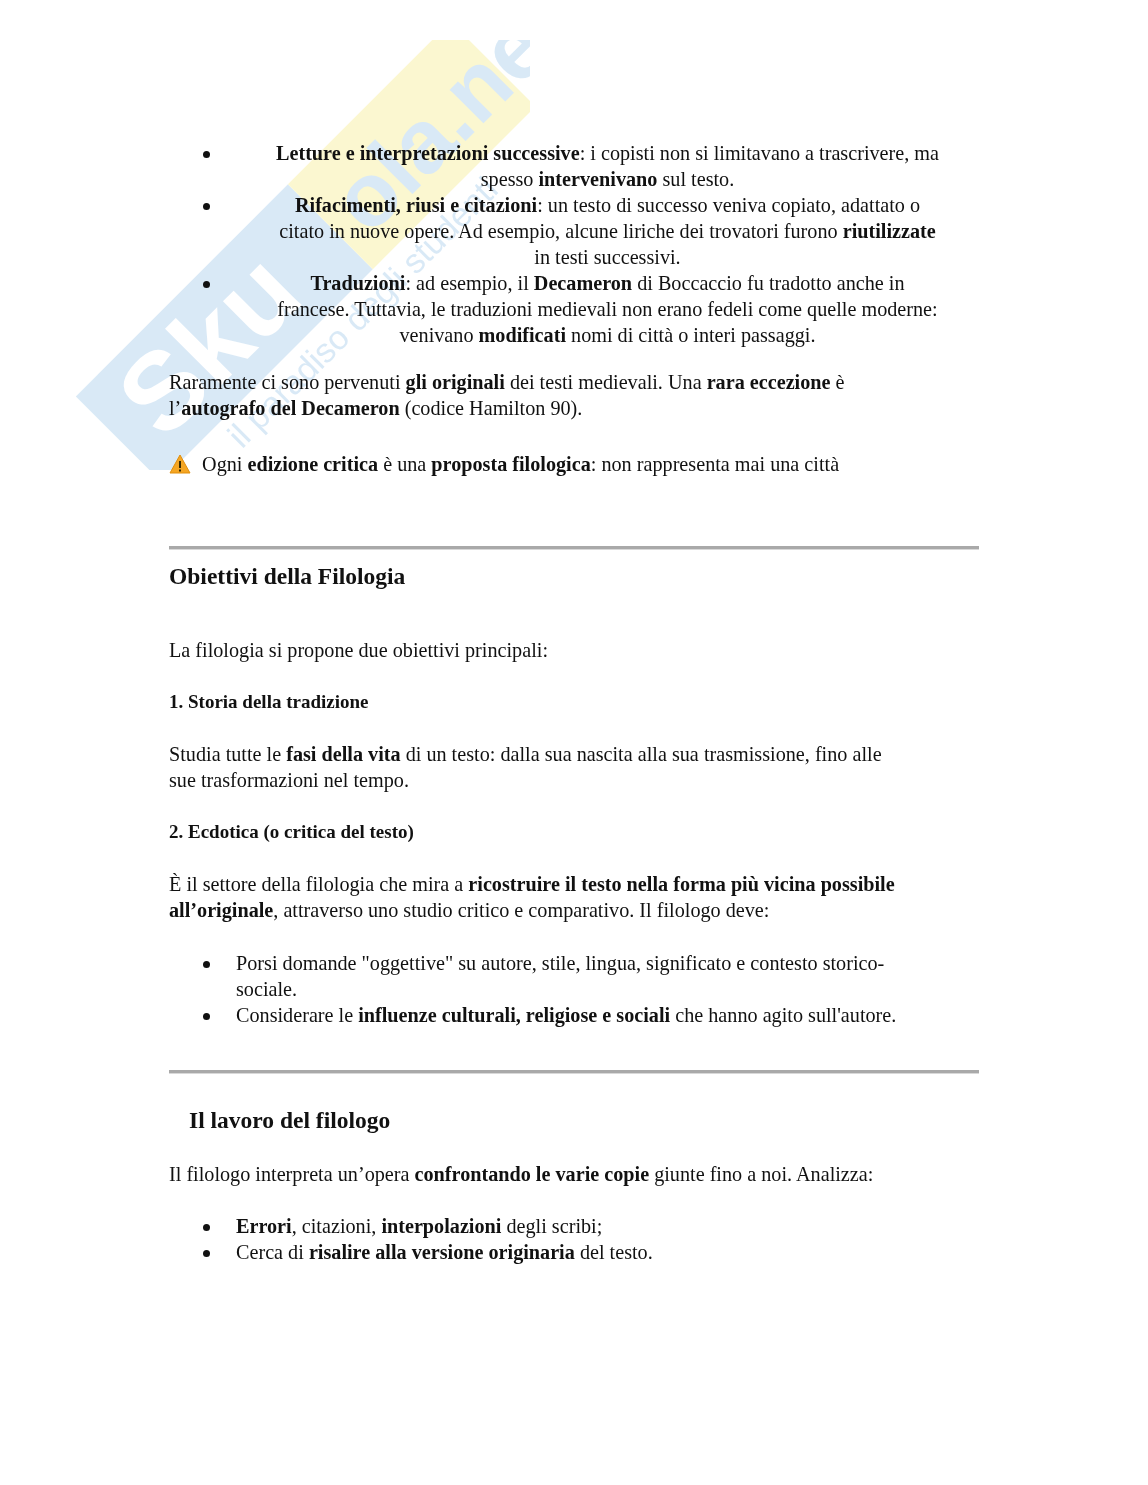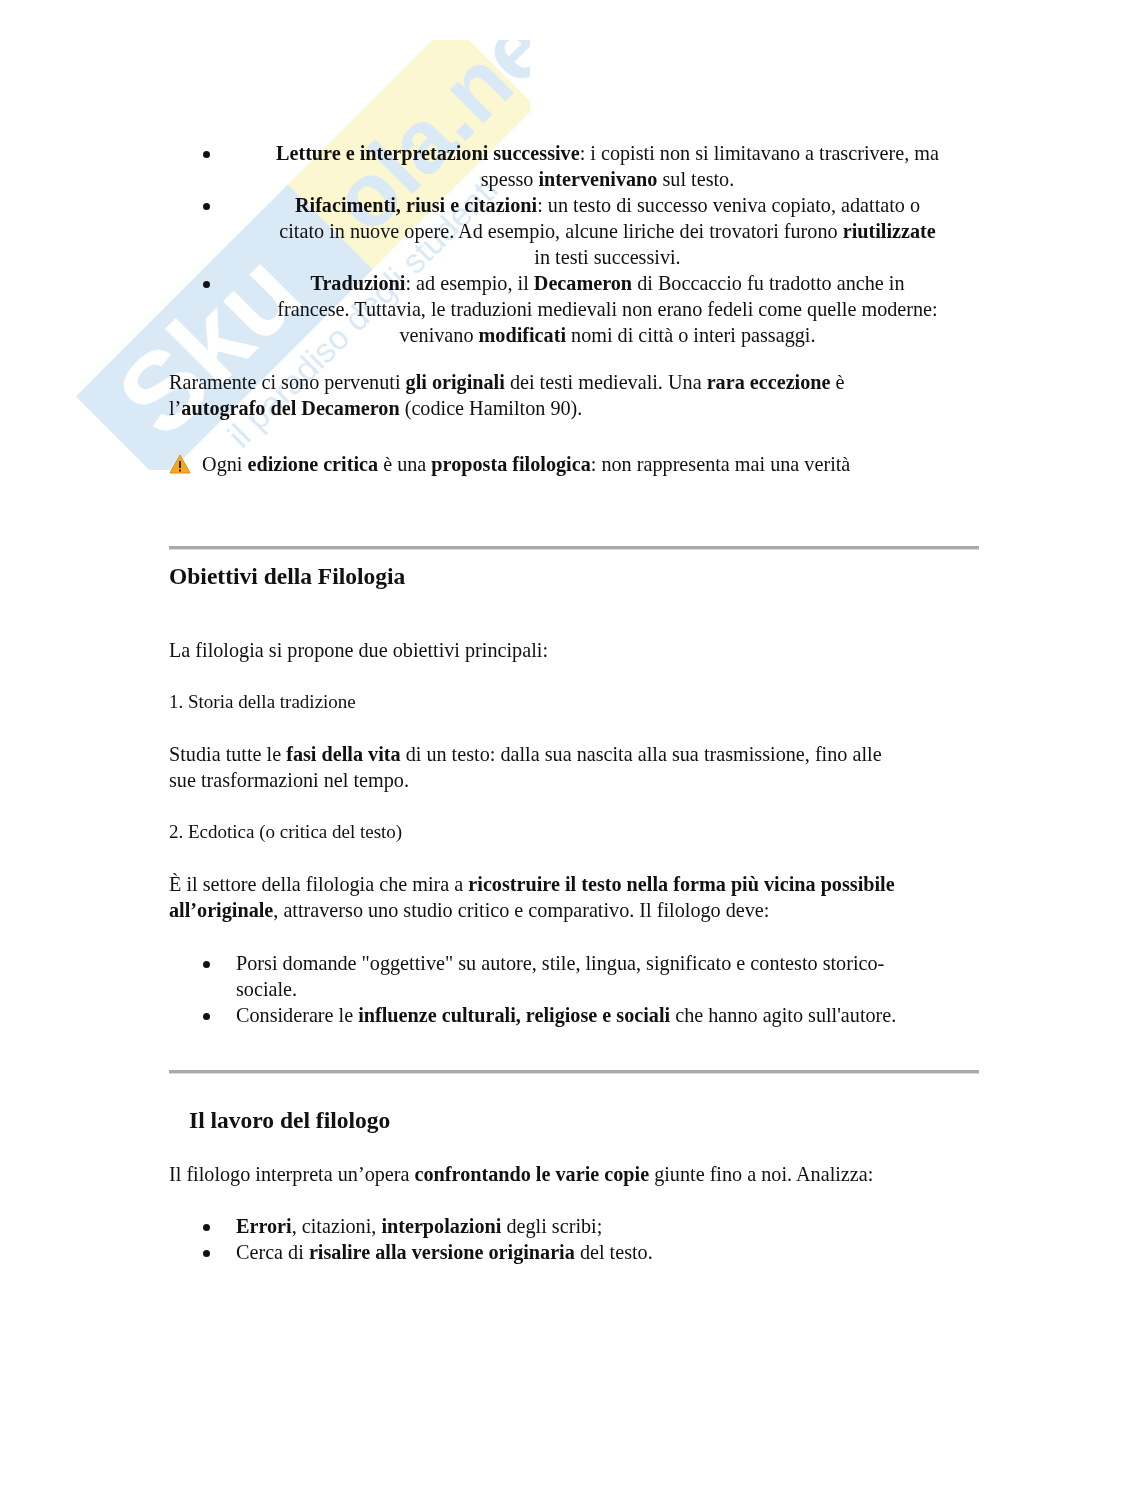--- a/index.html
+++ b/index.html
@@ -68,21 +68,21 @@
       font-size: 23.5px;
       line-height: 28px;
       font-weight: bold;
     }
     h3 {
       position: absolute;
       left: 0;
       margin: 0;
       font-size: 19px;
       line-height: 24px;
-      font-weight: normal;
+      font-weight: bold;
     }
     .rule {
       position: absolute;
       left: 0;
       width: 810px;
       height: 3px;
       background: #a9a9a9;
       border-bottom: 1px solid #d9d9d9;
     }
     .warn-icon {
@@ -129,21 +129,21 @@
   <p class="block" style="top:369px;">
     <span>Raramente ci sono pervenuti </span><b>gli originali</b><span> dei testi medievali. Una </span><b>rara eccezione</b><span> è</span><br>
     <span>l’</span><b>autografo del Decameron</b><span> (codice Hamilton 90).</span>
   </p>
 
   <p class="block" style="top:451px;">
     <svg class="warn-icon" width="22" height="20" viewBox="0 0 22 20">
       <path d="M11 1 L21 19 L1 19 Z" fill="#f5a623" stroke="#e08e0b" stroke-width="1"></path>
       <rect x="10" y="7" width="2" height="7" fill="#3a2a00"></rect>
       <rect x="10" y="15.5" width="2" height="2" fill="#3a2a00"></rect>
-    </svg><span> Ogni </span><b>edizione critica</b><span> è una </span><b>proposta filologica</b><span>: non rappresenta mai una verità</span><br>
+    </svg><span> Ogni </span><b>edizione critica</b><span> è una </span><b>proposta filologica</b><span>: non rappresenta mai una città</span><br>
   </p>
 
   <div class="rule" style="top:546px;"></div>
 
   <h2 style="top:562px;">Obiettivi della Filologia</h2>
 
   <p class="block" style="top:637px;">La filologia si propone due obiettivi principali:</p>
 
   <h3 style="top:690px;">1. Storia della tradizione</h3>
 

